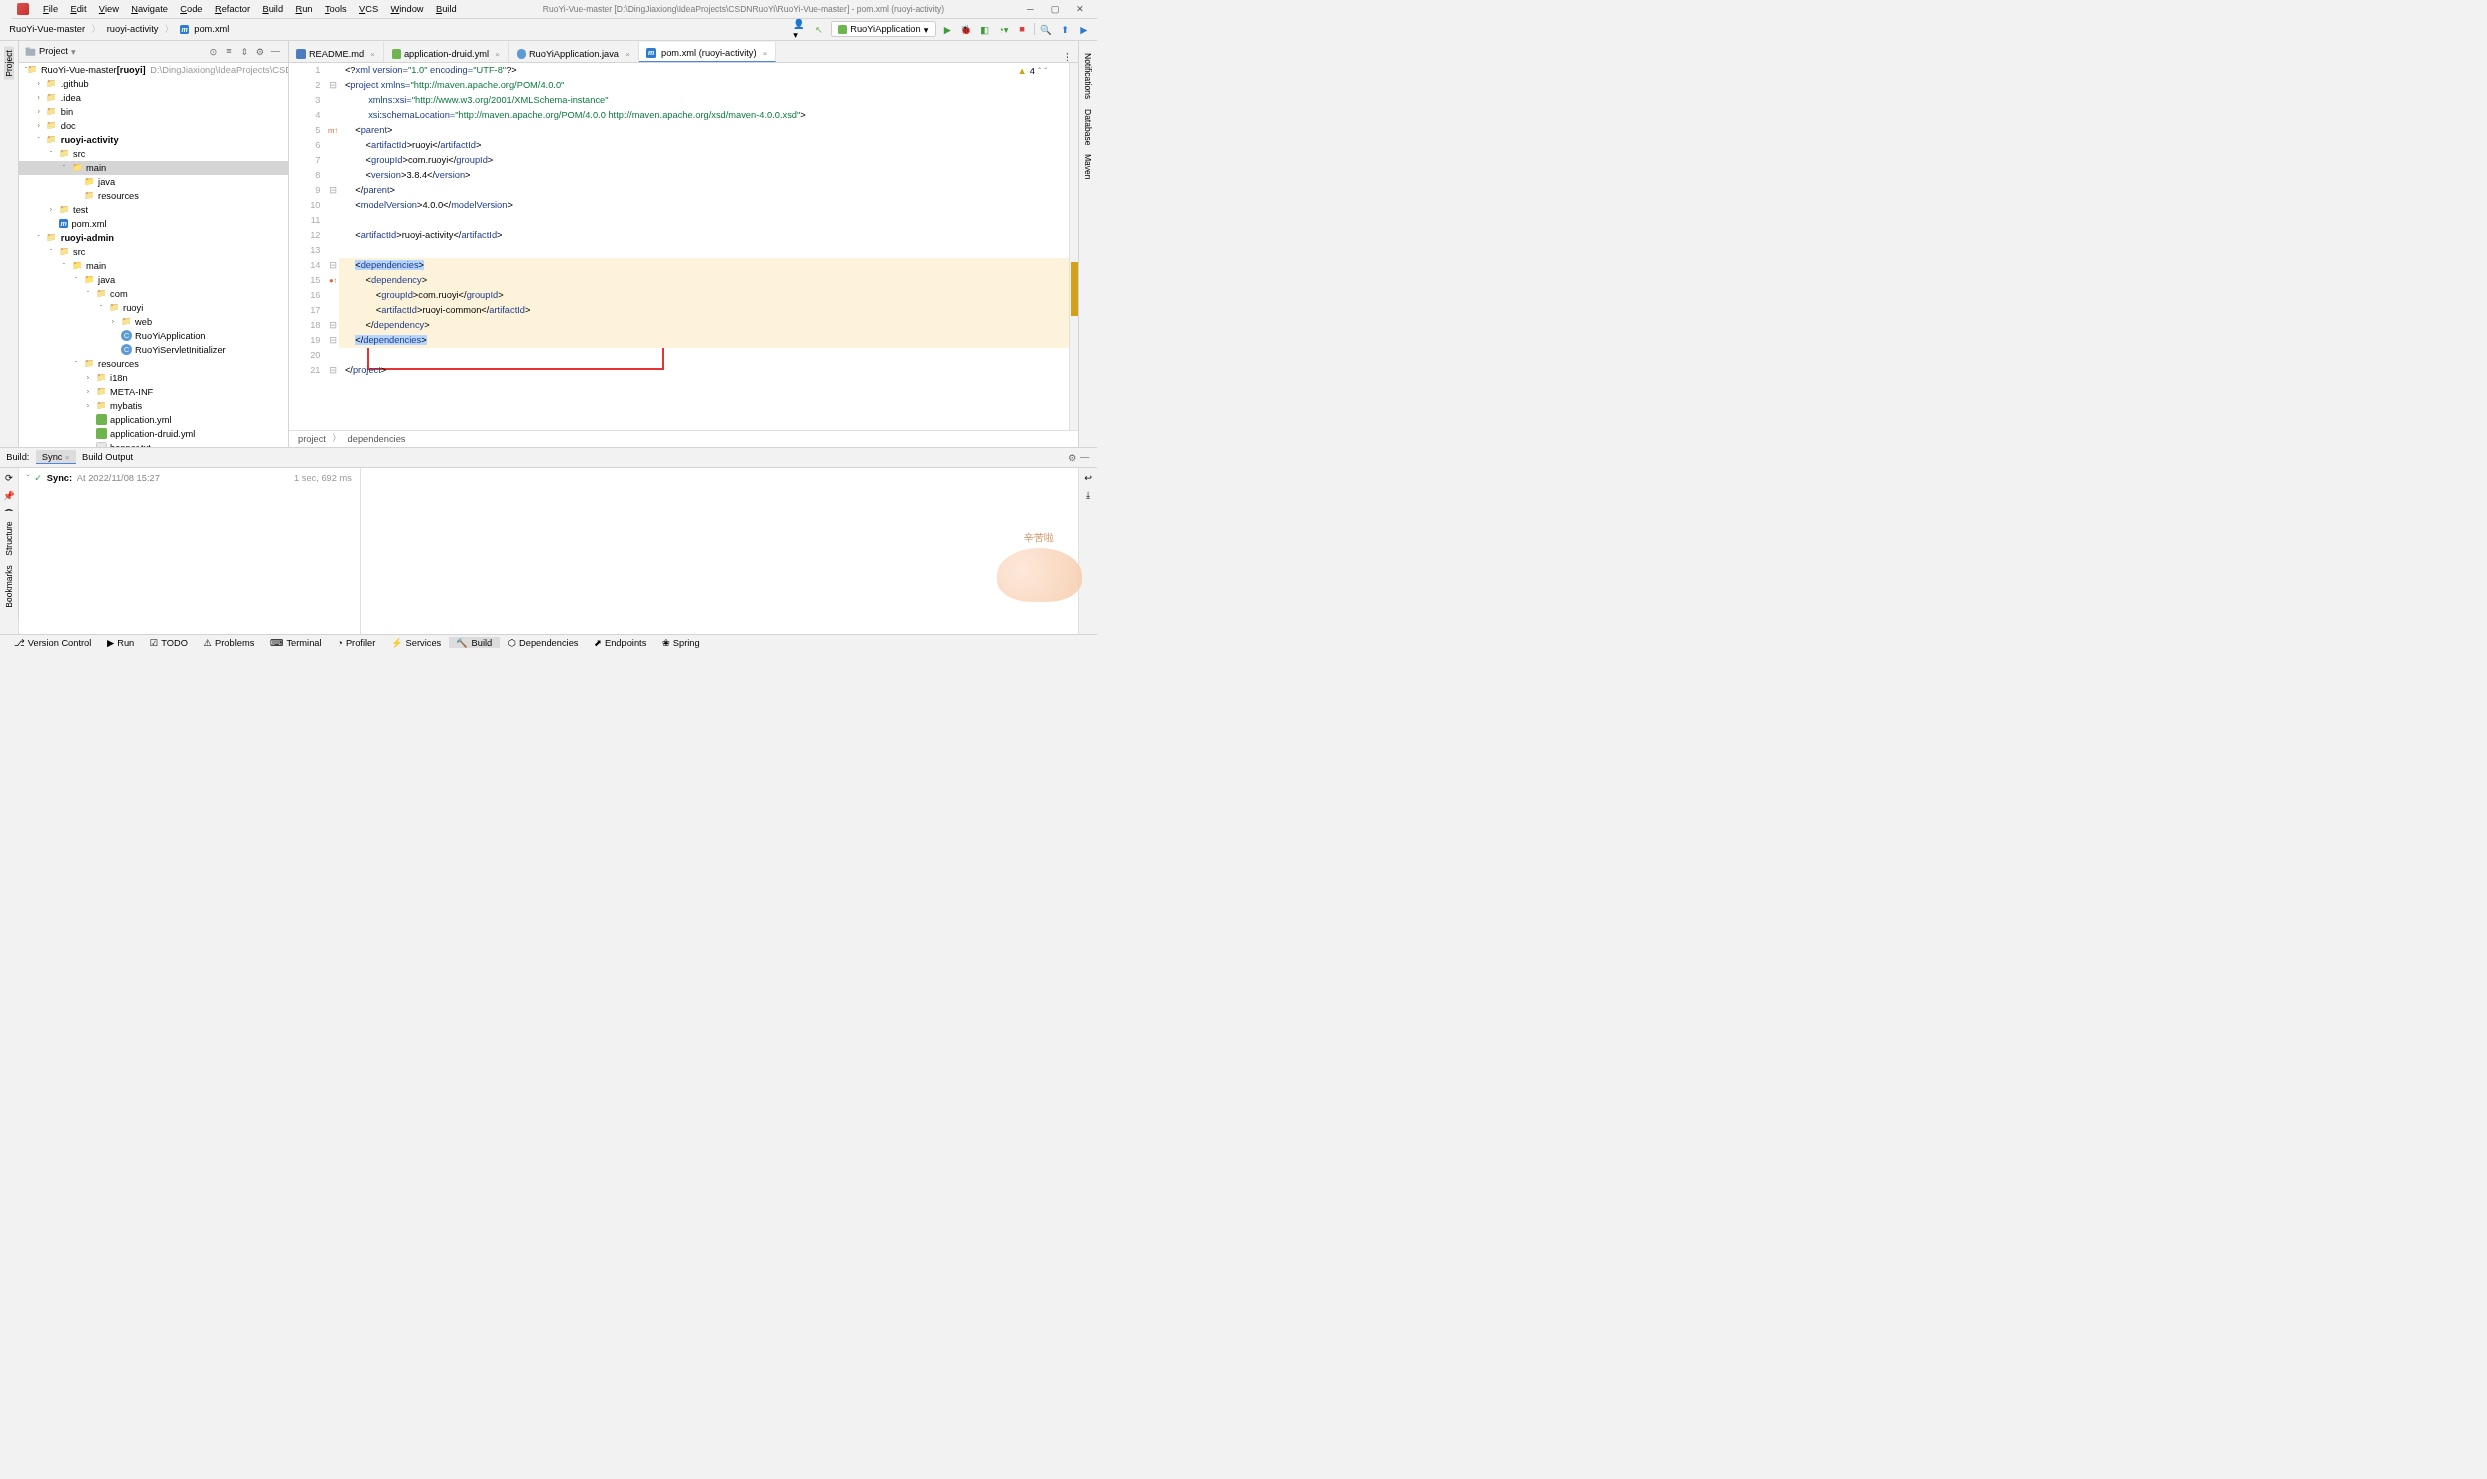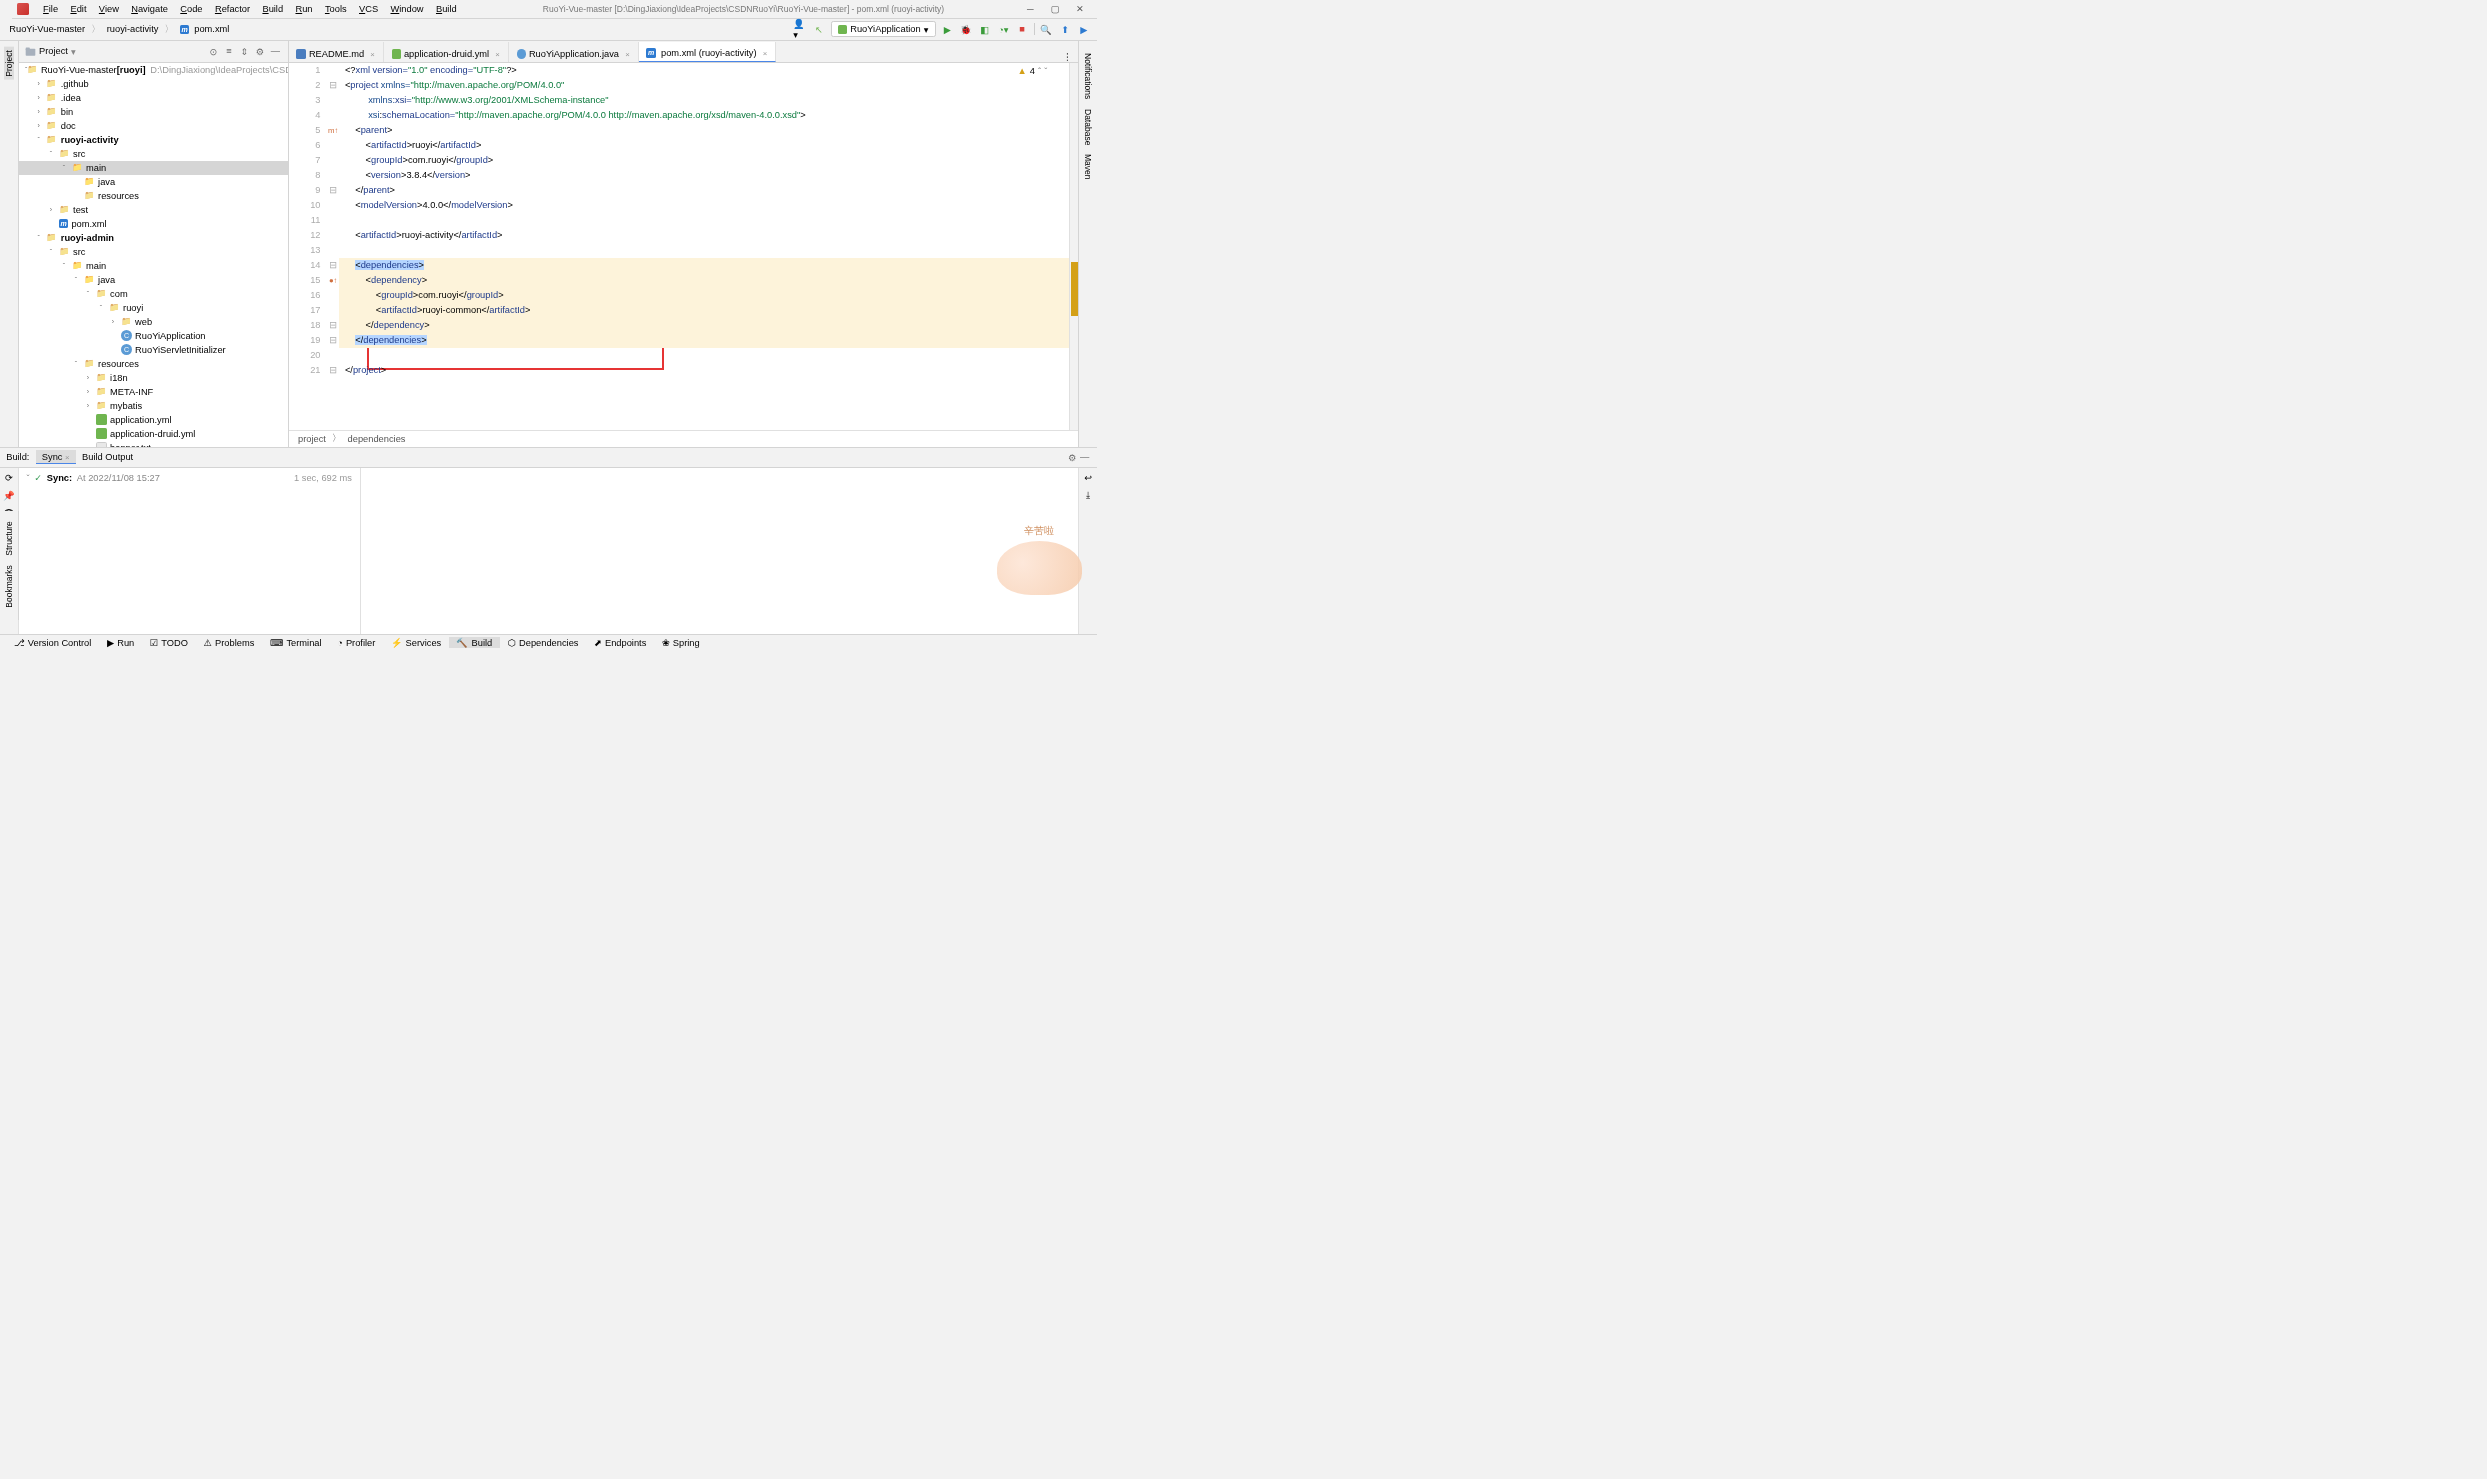--- a/index.html
+++ b/index.html
@@ -92,21 +92,21 @@
 .build-right-icons { width: 18.7px; background: #f2f2f2; border-left: 0.8px solid #e0e0e0; position: absolute; right: 0; top: 20px; bottom: 0; display: flex; flex-direction: column; align-items: center; padding-top: 4.7px; gap: 6.2px; }
 
 .bottom-bar { height: 17px; background: #f2f2f2; border-top: 0.8px solid #d4d4d4; display: flex; align-items: center; padding: 0 6.2px; }
 .bb-item { padding: 0 7.8px; display: flex; align-items: center; gap: 3.1px; cursor: pointer; font-size: 8.5px; }
 .bb-item.active { background: #dcdcdc; }
 
 .status-bar { height: 15.5px; background: #f2f2f2; display: flex; align-items: center; padding: 0 6.2px; font-size: 8.5px; color: #555; }
 .status-left { flex: 1; display: flex; align-items: center; gap: 4.7px; }
 .status-right { display: flex; align-items: center; gap: 7.8px; }
 
-.mascot { position: absolute; right: 15.5px; bottom: 39px; text-align: center; pointer-events: none; }
+.mascot { position: absolute; right: 15.5px; bottom: 32px; text-align: center; pointer-events: none; }
 .mascot-text { color: #d09060; font-size: 10px; margin-bottom: 3.1px; }
 .mascot-img { width: 85px; height: 54px; background: radial-gradient(circle at 30% 40%, #fde4d4, #f5c9a8); border-radius: 50% 50% 40% 40%; opacity: 0.85; position: relative; }
 .left-bottom-rail { position: absolute; left: 0; bottom: 33px; width: 18.7px; height: 109px; background: #f2f2f2; border-right: 0.8px solid #d4d4d4; display: flex; flex-direction: column; align-items: center; justify-content: flex-end; padding-bottom: 6.2px; }
 
 svg.ico { width: 11px; height: 11px; }
 </style>
 </head>
 <body>
 
 <div class="menubar">

